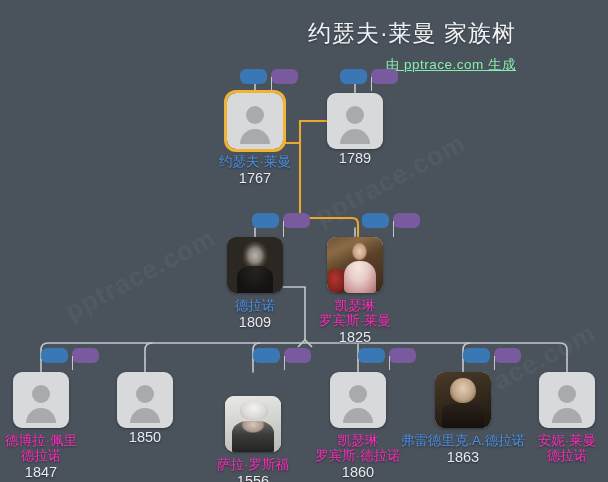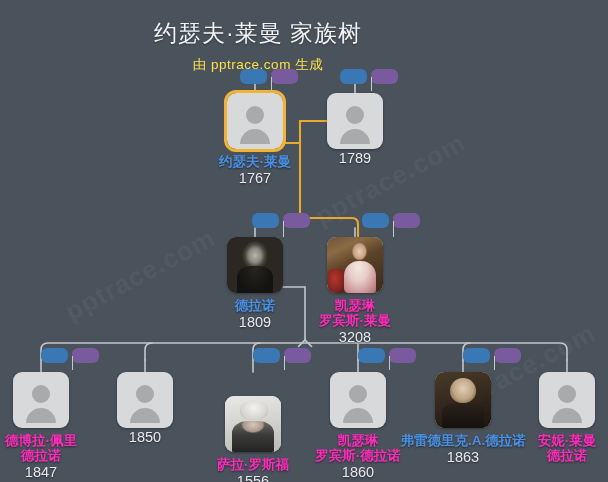--- a/index.html
+++ b/index.html
@@ -35,36 +35,37 @@
     white-space: nowrap;
     user-select: none;
     pointer-events: none;
   }
 
   
   .header {
     position: absolute;
     top: 0; left: 0;
     width: 516px;
-    text-align: center;
+    text-align: right;
     pointer-events: none;
   }
   .title {
     margin-top: 18px;
     color: #f2f3f5;
     font-size: 23px;
     font-weight: normal;
     letter-spacing: 1px;
     text-shadow: 0 1px 2px rgba(0,0,0,0.35);
   }
   .subtitle {
     margin-top: 7px;
-    color: #fde047;
+    color: #86efac;
     font-size: 13.5px;
     letter-spacing: 0.5px;
+    text-decoration: underline;
   }
 
   
   #links {
     position: absolute;
     top: 0; left: 0;
     width: 608px;
     height: 482px;
   }
 
@@ -195,21 +196,21 @@
     position:absolute; left:12%; top:56%; width:76%; height:44%;
     background: linear-gradient(180deg, #2a221a 0%, #15110d 100%);
     border-radius: 36% 36% 0 0;
   }
 
   .name {
     margin-top: 5px;
     text-align: center;
     font-size: 13.5px;
     line-height: 15px;
-    font-weight: bold;
+    font-weight: normal;
     white-space: pre-line;
     text-shadow: 0 1px 2px rgba(0,0,0,0.5);
   }
   .name.m { color: #4a90e2; }
   .name.f { color: #ff2bbb; }
   .year {
     margin-top: 1px;
     color: #e7e9ec;
     font-size: 14.5px;
     line-height: 16px;
@@ -340,21 +341,21 @@
     <div class="name m">德拉诺</div>
     <div class="year">1809</div>
   </div>
 
   <div class="node" style="left:303px; top:237px;">
     <div class="portrait">
       <div class="photo photo-catherine"></div>
     </div>
     <div class="name f">凯瑟琳
 罗宾斯·莱曼</div>
-    <div class="year">3208</div>
+    <div class="year">1825</div>
   </div>
 
   <div class="node" style="left:-11px; top:372px;">
     <div class="portrait">
       <div class="avatar-head"></div>
       <div class="avatar-body"></div>
     </div>
     <div class="name f">德博拉·佩里
 德拉诺</div>
     <div class="year">1847</div>

